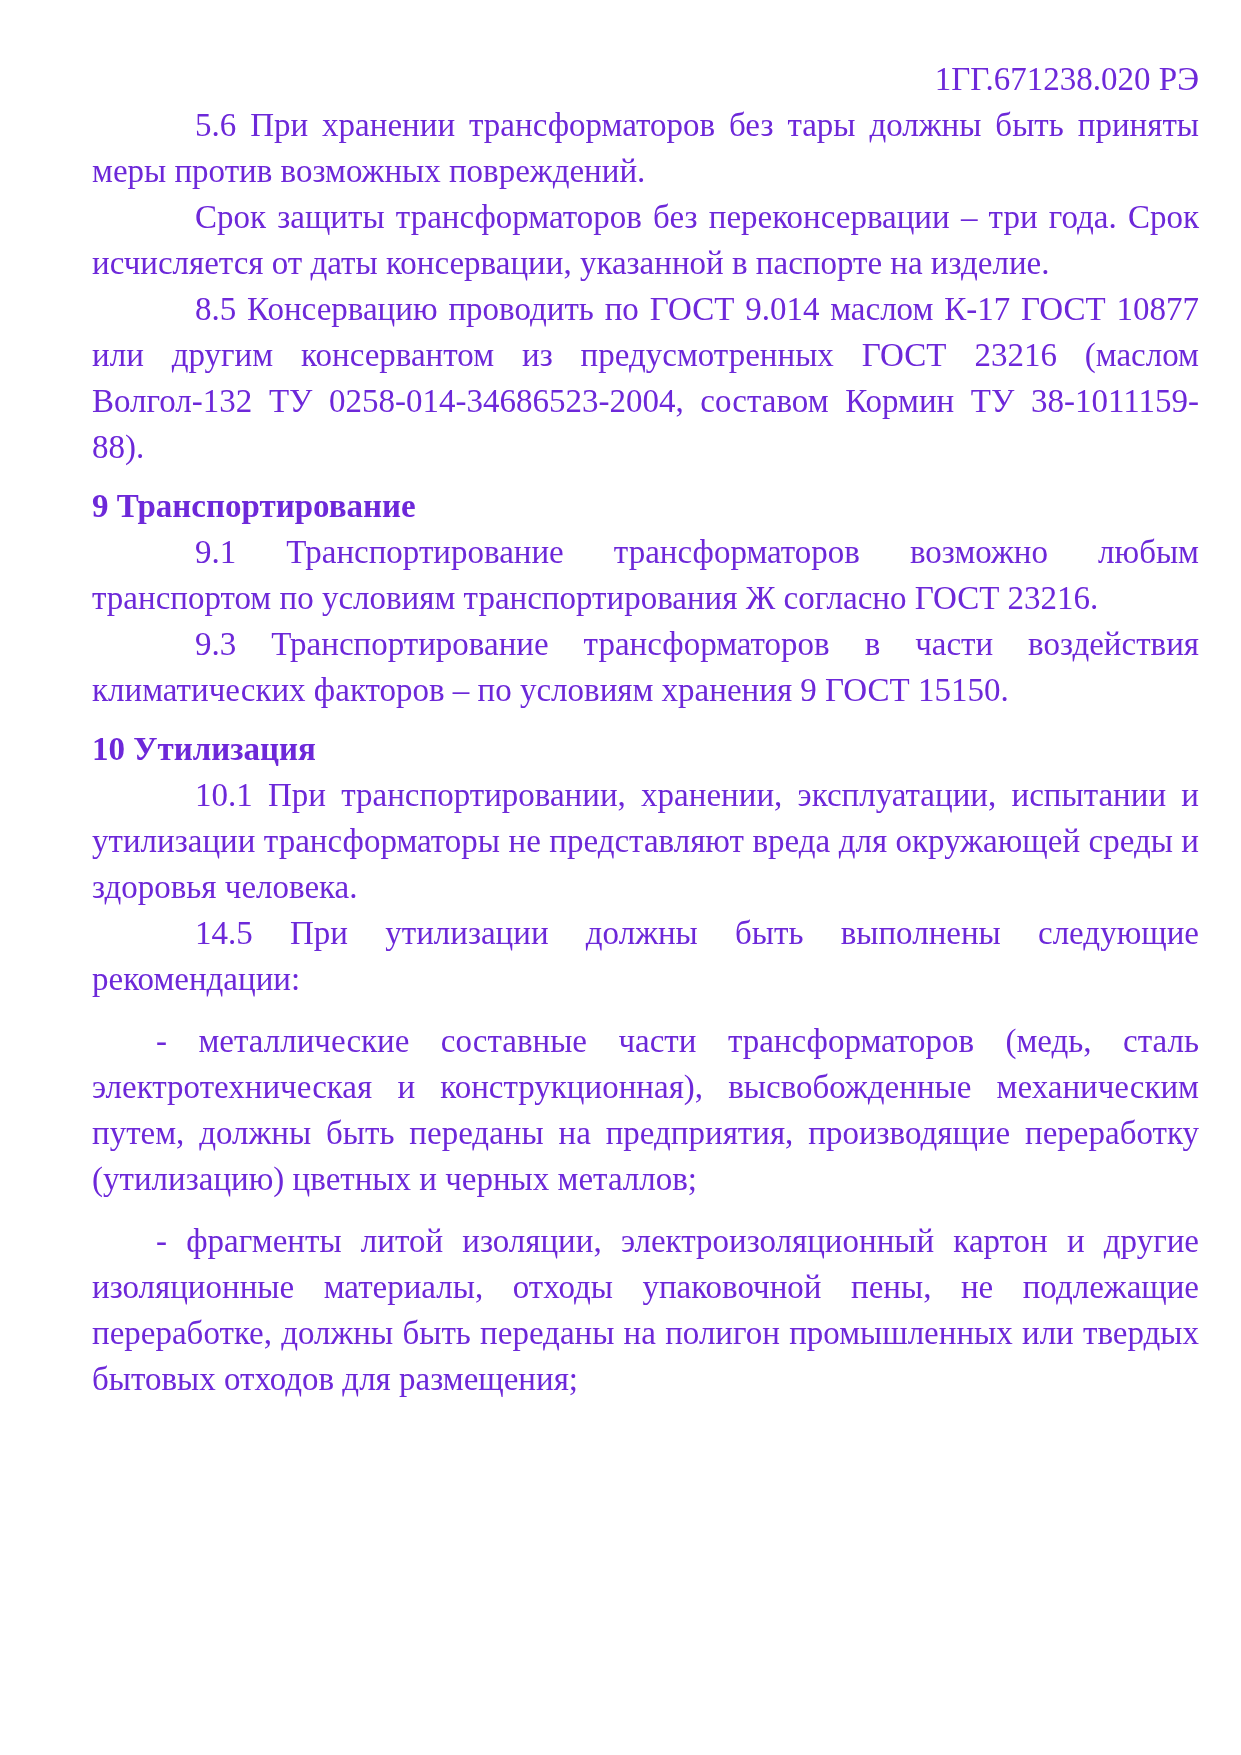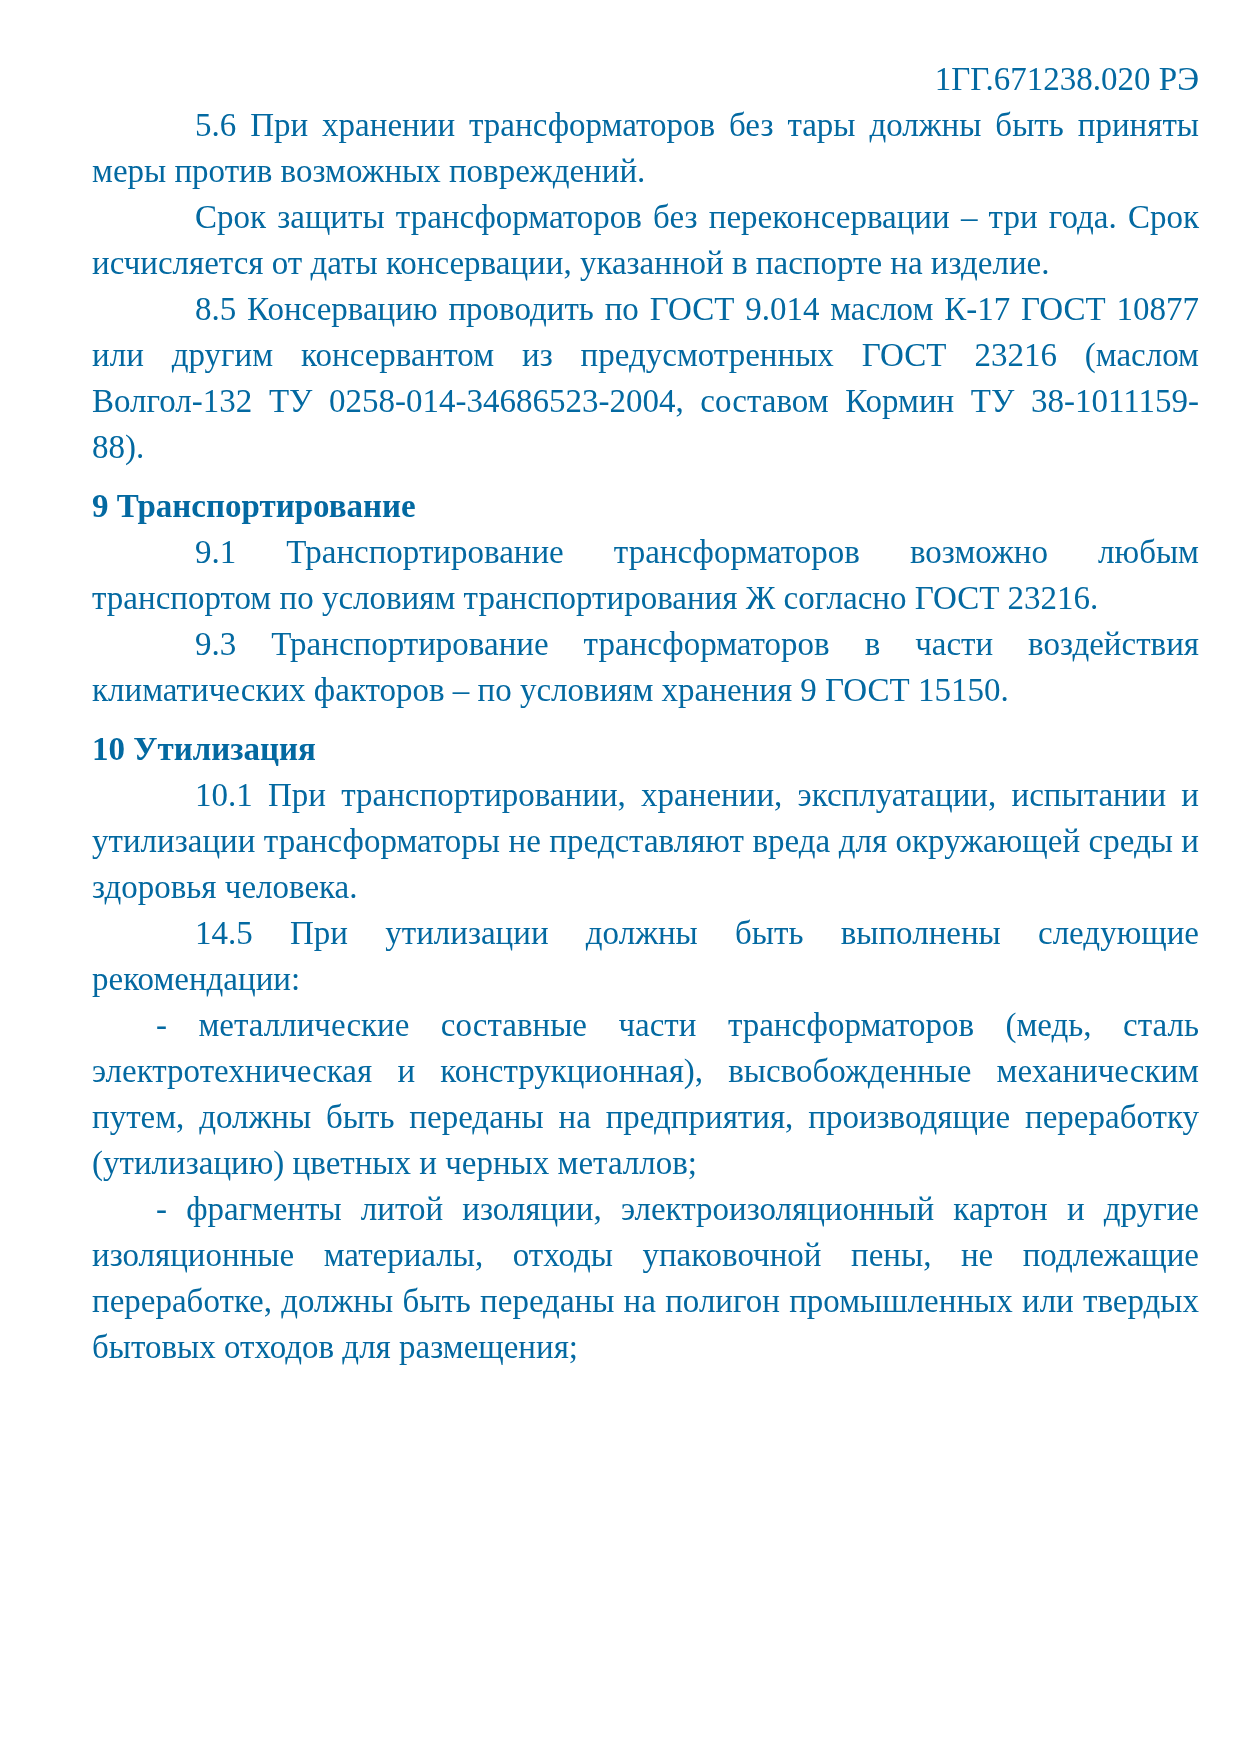--- a/index.html
+++ b/index.html
@@ -5,40 +5,41 @@
   html, body {
     margin: 0;
     padding: 0;
     background: #ffffff;
   }
   .page {
     position: relative;
     width: 1241px;
     height: 1421px;
     background: #ffffff;
-    color: #0369a1;
+    color: #6d28d9;
     font-family: "Liberation Serif", "DejaVu Serif", serif;
     font-size: 33px;
     line-height: 46px;
     box-sizing: border-box;
     padding: 56px 42px 0 92px;
     overflow: hidden;
   }
   .doc-code {
     text-align: right;
     white-space: nowrap;
   }
   .para {
     margin: 0;
     text-align: justify;
     text-indent: 103px;
     hyphens: manual;
   }
   .para.bullet {
     text-indent: 64px;
+    margin-top: 16px;
   }
   .heading {
     margin: 13px 0 0 0;
     padding: 0;
     font-size: 33px;
     line-height: 46px;
     font-weight: bold;
     text-align: left;
     text-indent: 0;
   }

